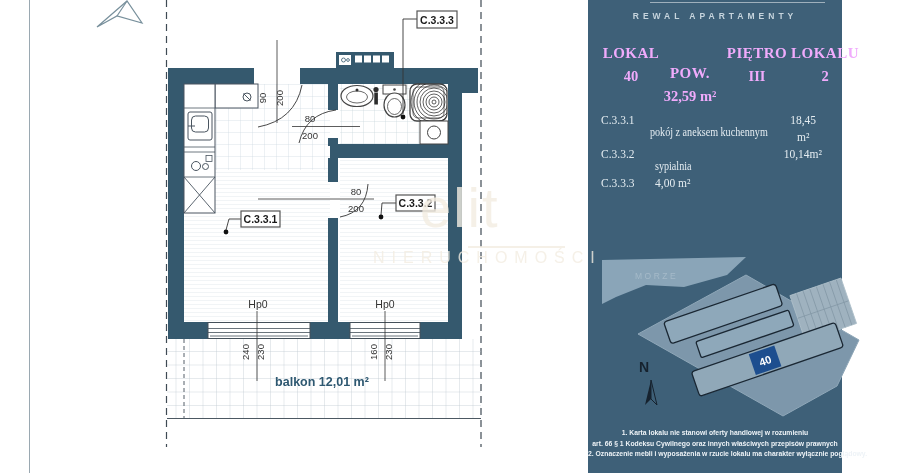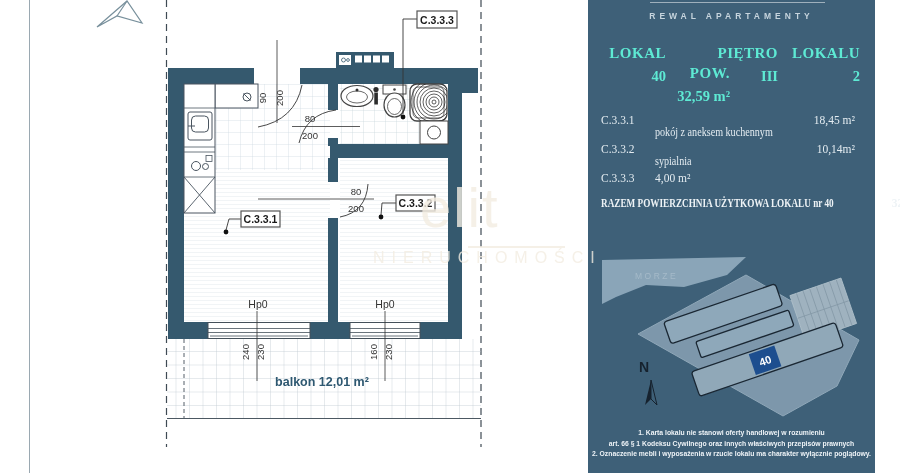--- a/index.html
+++ b/index.html
@@ -1,34 +1,34 @@
 <!DOCTYPE html>
 <html><head>
 <meta charset="utf-8">
 <style>
   html,body{margin:0;padding:0;background:#fff;}
   .stage{position:relative;width:900px;height:473px;background:#ffffff;overflow:hidden;
          font-family:"Liberation Sans",sans-serif;}
   svg text{font-family:"Liberation Sans",sans-serif;}
   
-  .panel{position:absolute;left:588px;top:0;width:287px;height:473px;background:#3e6078;z-index:1;}
+  .panel{position:absolute;left:588px;top:0;width:254px;height:473px;background:#3e6078;z-index:1;}
   .logo-rule{position:absolute;top:2px;left:62px;width:175px;height:1px;background:rgba(255,255,255,.5);}
   .brand{position:absolute;top:11px;left:0;width:100%;text-align:center;font-size:8.5px;
          font-weight:bold;letter-spacing:4px;color:#c6d4dd;}
   .summary{position:absolute;top:45px;left:0;right:0;height:52px;}
-  .sum-cell{position:absolute;width:70px;text-align:right;color:#5eead4;
+  .sum-cell{position:absolute;width:70px;text-align:center;color:#f0abfc;
             font-family:"Liberation Serif",serif;}
   .sum-h{font-size:15px;font-weight:bold;letter-spacing:.5px;}
   .sum-v{font-size:14.5px;font-weight:bold;margin-top:6px;}
   .rooms{position:absolute;top:112px;left:13px;right:20px;color:#e4ecf1;
          font-family:"Liberation Serif",serif;font-size:11.5px;}
   .room-row{display:flex;line-height:17px;}
   .room-code{width:54px;}
   .room-name{flex:1;margin-top:12px;}
-  .room-area{text-align:left;}
+  .room-area{text-align:center;}
   .cond{display:inline-block;transform:scaleX(.88);transform-origin:0 50%;white-space:nowrap;}
   .total{position:absolute;top:197px;left:13px;right:20px;display:flex;
          justify-content:space-between;color:#eef3f6;font-family:"Liberation Serif",serif;
          font-size:11.5px;font-weight:bold;}
   .total-label{display:inline-block;transform:scaleX(.8);transform-origin:0 50%;white-space:nowrap;}
   .sitemap{position:absolute;top:246px;left:0;}
   .disclaimer{position:absolute;top:428px;left:0;width:100%;text-align:center;
               font-size:6.8px;font-weight:bold;color:#eef3f7;line-height:1.55;}
   .disc-line{white-space:nowrap;}
   
@@ -245,21 +245,21 @@
 
     <div class="summary">
       <div class="sum-cell" style="left:8px;">
         <div class="sum-h">LOKAL</div>
         <div class="sum-v">40</div>
       </div>
       <div class="sum-cell" style="left:62px;width:80px;margin-top:20px;">
         <div class="sum-h">POW.</div>
         <div class="sum-v">32,59 m²</div>
       </div>
-      <div class="sum-cell" style="left:120px;">
+      <div class="sum-cell" style="left:134px;">
         <div class="sum-h">PIĘTRO</div>
         <div class="sum-v">III</div>
       </div>
       <div class="sum-cell" style="left:202px;">
         <div class="sum-h">LOKALU</div>
         <div class="sum-v">2</div>
       </div>
     </div>
 
     <div class="rooms">
@@ -272,24 +272,20 @@
         <span class="room-code">C.3.3.2</span>
         <span class="room-name"><span class="cond">sypialnia</span></span>
         <span class="room-area">10,14m²</span>
       </div>
       <div class="room-row">
         <span class="room-code">C.3.3.3</span>
         <span class="room-area">4,00 m²</span>
       </div>
     </div>
 
-    <div class="total">
-      <span class="total-label">RAZEM POWIERZCHNIA UŻYTKOWA LOKALU nr 40</span>
-      <span>32,59m²</span>
-    </div>
 
     <svg class="sitemap" width="287" height="172" viewBox="0 0 287 172">
       <polygon points="14,14 158,11 139,29 96,41 58,39 28,51 14,58" fill="#8aa5b8"></polygon>
       <text x="47" y="33" font-size="8.5" letter-spacing="2.5" fill="#a5bac9">MORZE</text>
       <polygon points="50,88 158,29 271,94 249,140 195,170" fill="#7d97ab" stroke="#8fa7b8" stroke-width="1"></polygon>
       <g transform="rotate(-19 160 100)">
         <rect x="216" y="66" width="54" height="48" fill="#9fb2bf" stroke="#aebfca" stroke-width="0.8"></rect>
         <path d="M223 66 V114 M230 66 V114 M237 66 V114 M244 66 V114 M251 66 V114 M258 66 V114 M265 66 V114 M216 90 H270" stroke="#8296a4" stroke-width="0.7" fill="none"></path>
         <rect x="88" y="50" width="118" height="23" rx="3" fill="#8ea8ba" stroke="#1a2733" stroke-width="1.3"></rect>
         <rect x="112" y="79" width="98" height="17" rx="2" fill="#8ea8ba" stroke="#1a2733" stroke-width="1.3"></rect>

